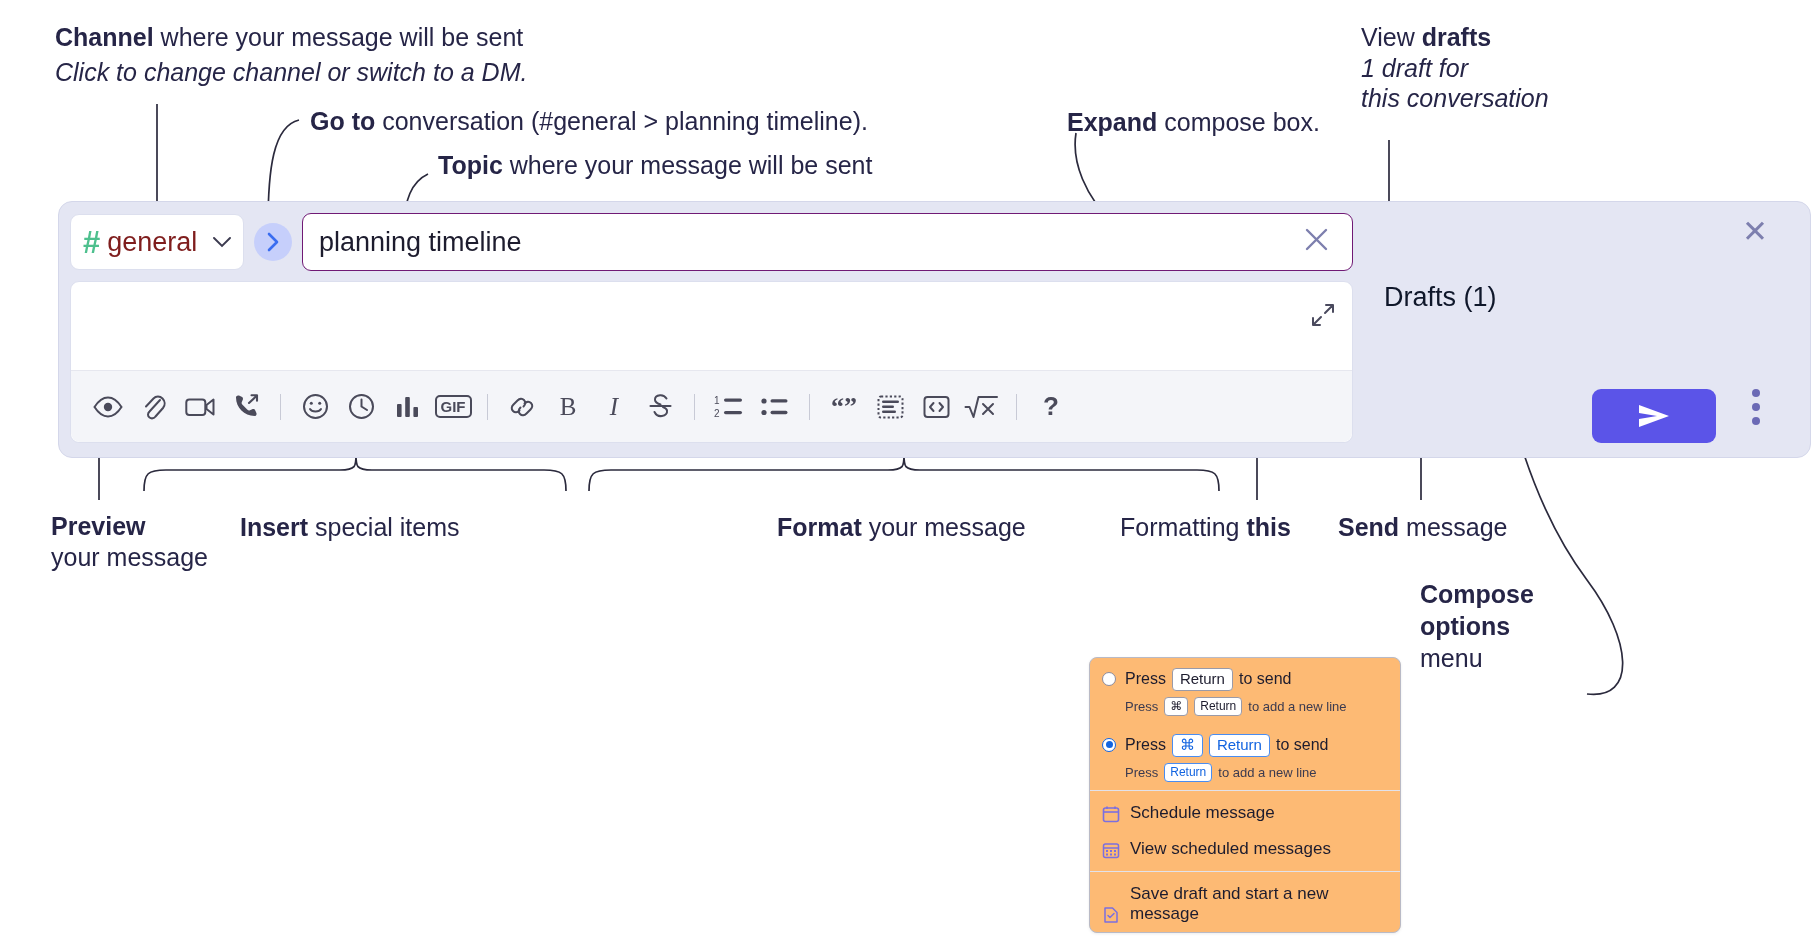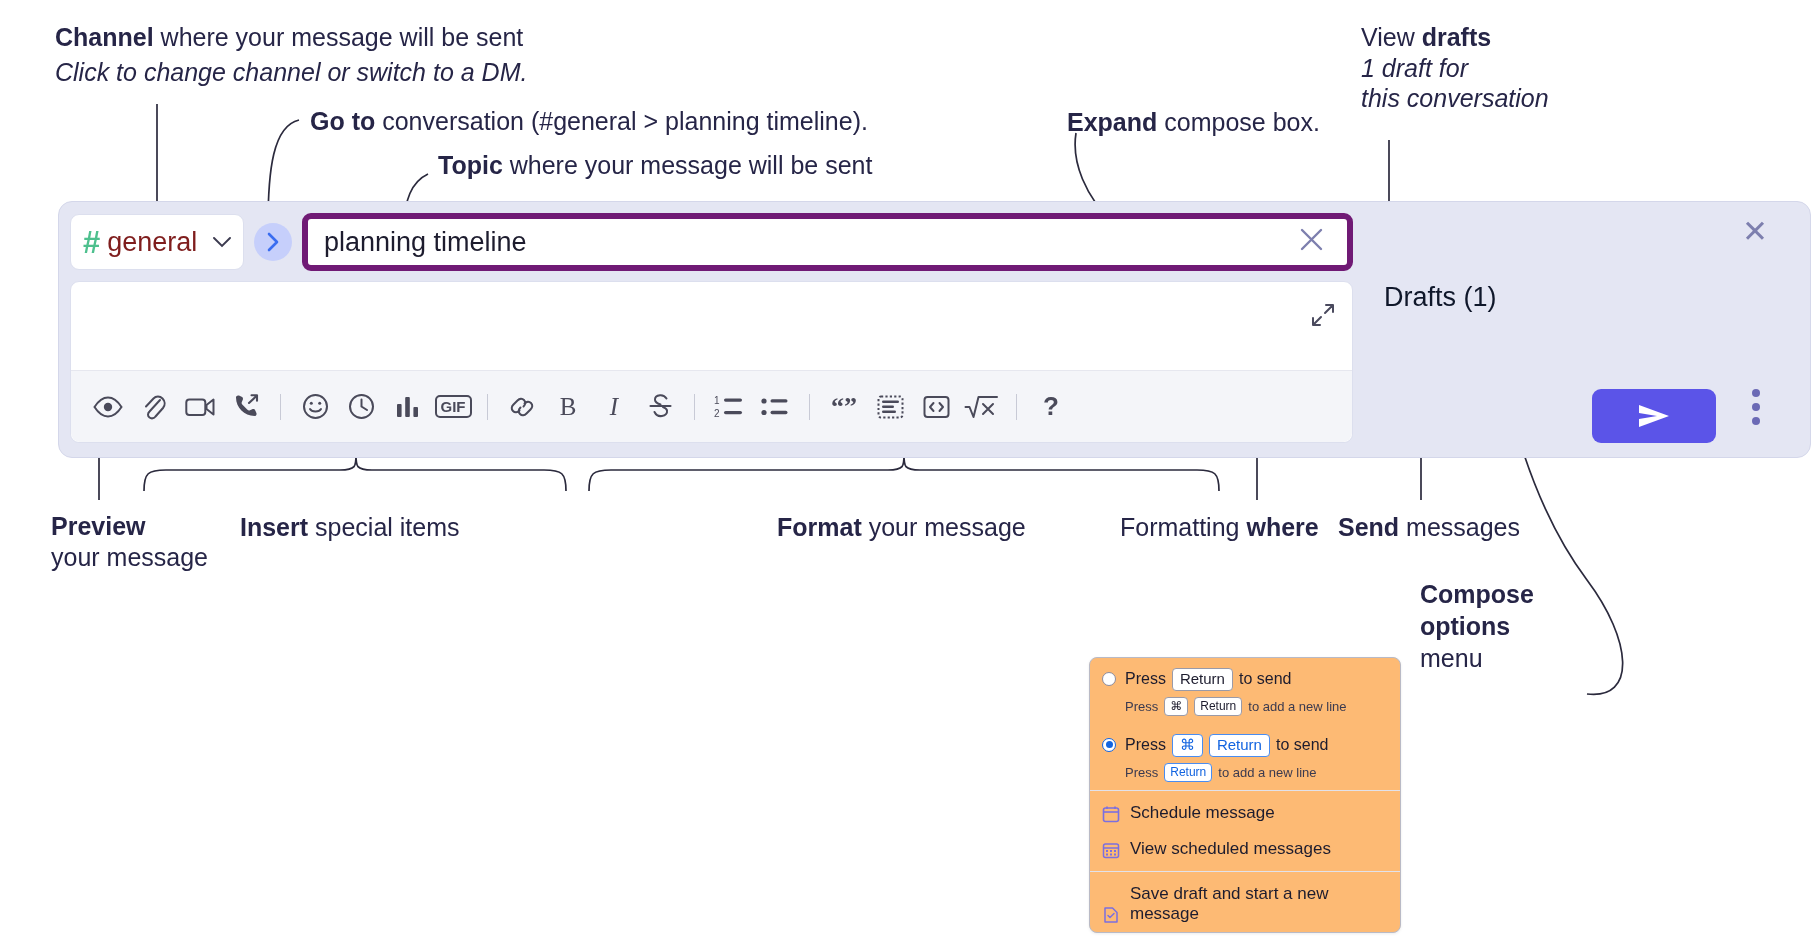--- a/index.html
+++ b/index.html
@@ -51,21 +51,21 @@
   .chan-name { font-size:27px; color:#7f1d1d; flex:1; }
   .chev { color:#3b3a4f; font-size:18px; }
 
   .go-btn {
     width:38px; height:38px; border-radius:50%; background:#c6cffb;
     display:flex; align-items:center; justify-content:center; flex:0 0 auto;
     color:#3a6df0; font-size:22px; font-weight:700;
   }
 
   .topic-input {
-    flex:1; height:58px; background:#fff; border:6px solid #701a75; border-radius:9px;
+    flex:1; height:58px; background:#fff; border:1px solid #701a75; border-radius:9px;
     display:flex; align-items:center; padding:0 16px;
   }
   .topic-text { font-size:27px; color:#1d1c2e; flex:1; }
   .topic-clear { color:#7d7fae; font-size:30px; line-height:1; padding-right:6px;}
 
   .msg-area {
     margin-top:10px; background:#fff; border:1px solid #dcdfee; border-radius:9px;
     height:162px; position:relative; overflow:hidden;
   }
   .msg-placeholder { position:absolute; left:26px; top:22px; font-size:27px; color:#8b8b9e; }
@@ -155,25 +155,25 @@
 
   <div class="anno a-insert">
     <b>Insert</b><span> special items</span>
   </div>
 
   <div class="anno a-format">
     <b>Format</b><span> your message</span>
   </div>
 
   <div class="anno a-help">
-    <span>Formatting </span><b>where</b>
+    <span>Formatting </span><b>this</b>
   </div>
 
   <div class="anno a-send">
-    <b>Send</b><span> messages</span>
+    <b>Send</b><span> message</span>
   </div>
 
   <div class="anno a-compose">
     <b>Compose</b><br>
     <b>options</b><br>
     <span>menu</span>
   </div>
 
   <svg class="lines" viewBox="0 0 1814 944">
     <defs>

